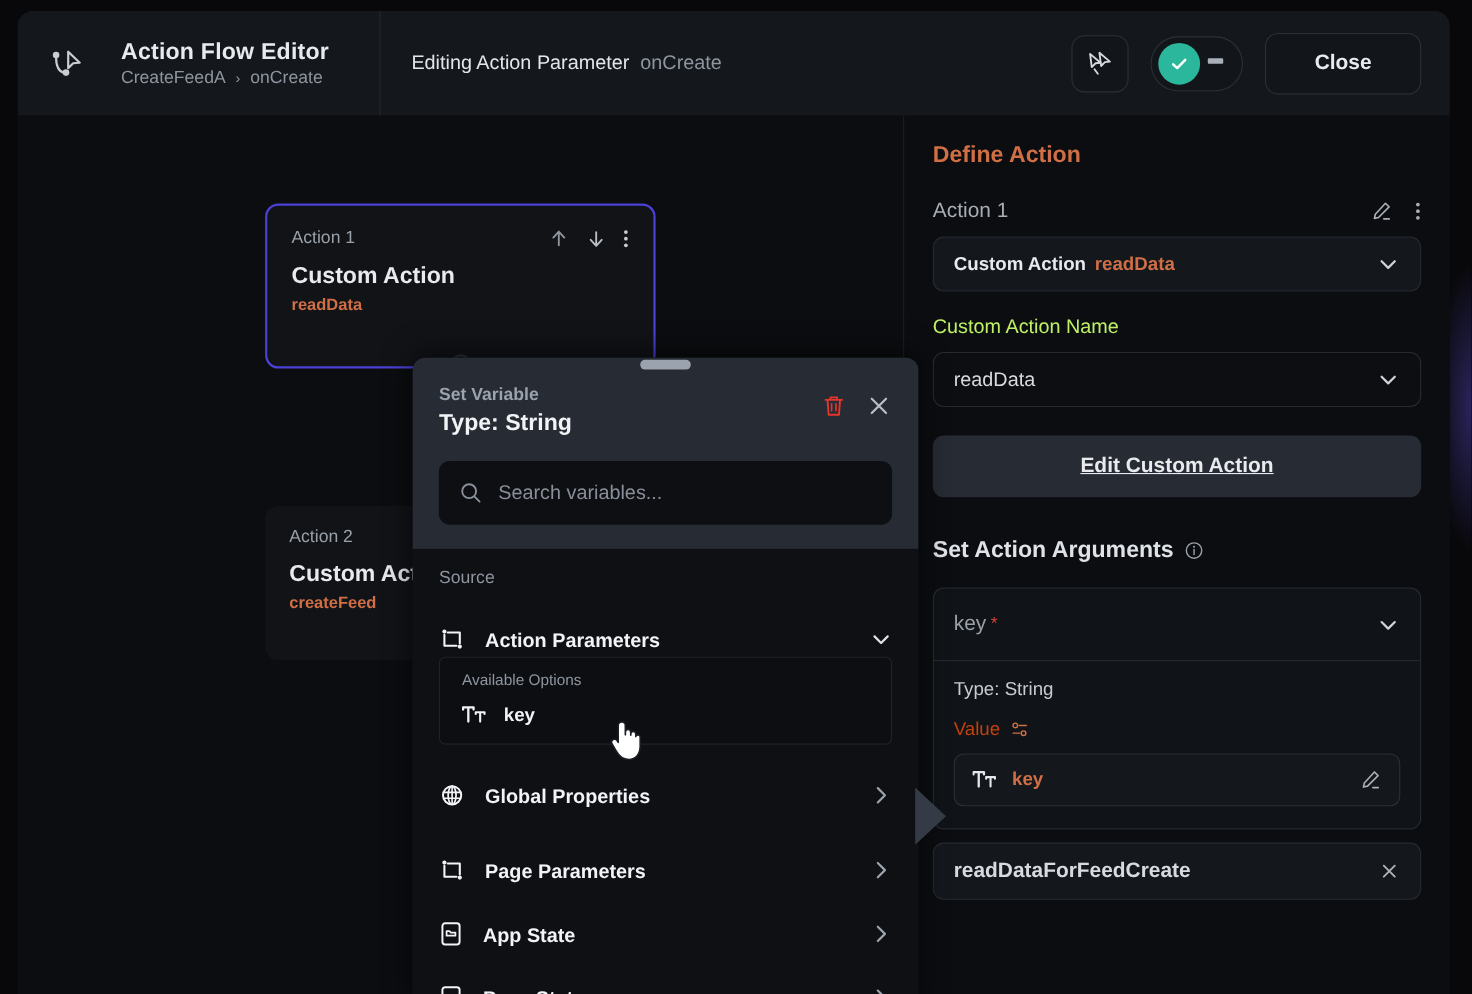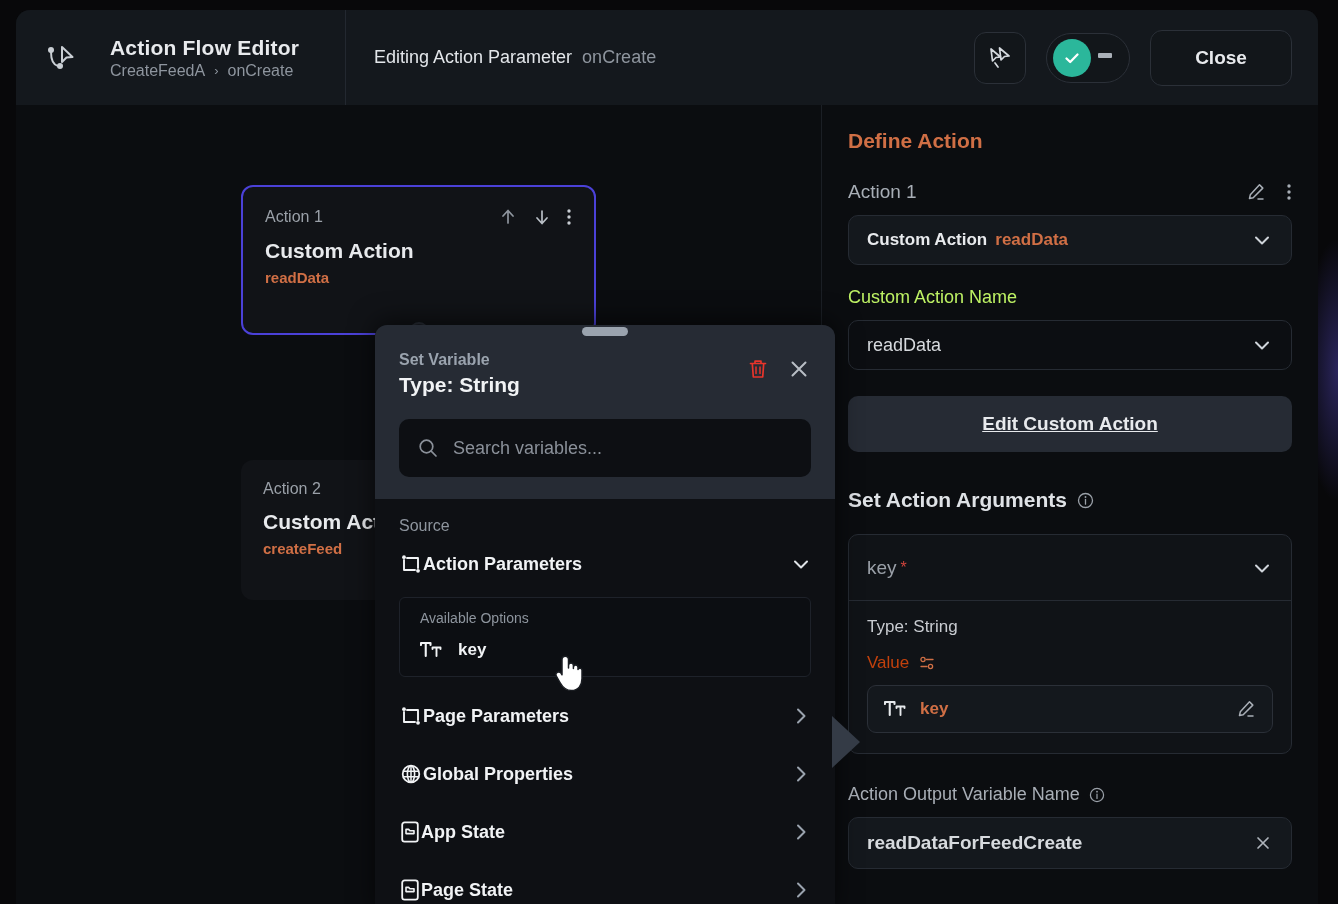--- a/index.html
+++ b/index.html
@@ -171,21 +171,21 @@
   .ph-tools { display: flex; align-items: center; gap: 18px; padding-top: 6px; }
   .search-box {
     margin-top: 22px; height: 58px; border-radius: 10px;
     background: #0d0f13;
     display: flex; align-items: center; gap: 14px; padding: 0 18px;
   }
   .search-ph { font-size: 18px; color: #8a9099; }
   .popup-body { padding: 18px 0 0 0; }
   .src-label { font-size: 16px; color: #8e959e; padding: 0 0 0 24px; }
   .src-item {
-    display: flex; align-items: center; 
+    display: flex; align-items: flex-end; gap: 18px;
     padding: 0 22px 0 24px; height: 58px; cursor: pointer;
   }
   .src-item-name { font-size: 18px; font-weight: bold; color: #f1f3f5; flex: 1; }
   .expanded-block {
     margin: 4px 24px 0 24px;
     border: 1px solid #1e222a;
     border-radius: 6px;
     background: #0c0e12;
     padding: 12px 0 10px 0;
   }
@@ -466,30 +466,20 @@
               <span>
                 <svg width="20" height="20" viewBox="0 0 20 20" fill="none">
                   <path d="M13.5 2.8 L16.8 6.1 L7.2 15.7 L3.5 16.5 L4.3 12.8 Z" stroke="#a8aeb6" stroke-width="1.5" fill="none" stroke-linejoin="round"></path>
                   <path d="M12 17 L17 17" stroke="#a8aeb6" stroke-width="1.5" stroke-linecap="round"></path>
                 </svg>
               </span>
             </div>
           </div>
         </div>
 
-        <div class="outvar-label">
-          <span>Action Output Variable Name</span>
-          <span>
-            <svg width="16" height="16" viewBox="0 0 17 17" fill="none">
-              <circle cx="8.5" cy="8.5" r="7" stroke="#9aa0a8" stroke-width="1.3" fill="none"></circle>
-              <circle cx="8.5" cy="5" r="0.95" fill="#9aa0a8"></circle>
-              <path d="M8.5 7.5 L8.5 12.2" stroke="#9aa0a8" stroke-width="1.3" stroke-linecap="round"></path>
-            </svg>
-          </span>
-        </div>
         <div class="outvar-box">
           <span class="outvar-val">readDataForFeedCreate</span>
           <span>
             <svg width="20" height="20" viewBox="0 0 20 20" fill="none">
               <path d="M5 5 L15 15 M15 5 L5 15" stroke="#aeb4bb" stroke-width="1.7" stroke-linecap="round"></path>
             </svg>
           </span>
         </div>
       </div>
     </div>
@@ -555,46 +545,46 @@
             <span>
               <svg width="22" height="20" viewBox="0 0 22 20" fill="none">
                 <path d="M1 5 L1 3 L10.5 3 L10.5 5 M5.75 3 L5.75 16" stroke="#f1f3f5" stroke-width="2.1" stroke-linecap="round" stroke-linejoin="round"></path>
                 <path d="M12.5 9 L12.5 7.5 L20.5 7.5 L20.5 9 M16.5 7.5 L16.5 16" stroke="#f1f3f5" stroke-width="1.9" stroke-linecap="round" stroke-linejoin="round"></path>
               </svg>
             </span>
             <span class="opt-name">key</span>
           </div>
         </div>
 
+        <div class="src-item">
+          <span>
+            <svg width="24" height="24" viewBox="0 0 24 24" fill="none">
+              <circle cx="12" cy="12" r="8.3" stroke="#f1f3f5" stroke-width="1.8" fill="none"></circle>
+              <ellipse cx="12" cy="12" rx="3.6" ry="8.3" stroke="#f1f3f5" stroke-width="1.6" fill="none"></ellipse>
+              <path d="M3.8 9.3 L20.2 9.3 M3.8 14.7 L20.2 14.7 M12 3.7 L12 20.3" stroke="#f1f3f5" stroke-width="1.5"></path>
+            </svg>
+          </span>
+          <span class="src-item-name">Global Properties</span>
+          <span>
+            <svg width="24" height="24" viewBox="0 0 24 24" fill="none">
+              <path d="M9 5.5 L15.5 12 L9 18.5" stroke="#9aa3ae" stroke-width="2" fill="none" stroke-linecap="round" stroke-linejoin="round"></path>
+            </svg>
+          </span>
+        </div>
+
         <div class="src-item" style="margin-top:10px;">
           <span>
             <svg width="24" height="24" viewBox="0 0 24 24" fill="none">
               <path d="M5 8 L5 18 L16 18" stroke="#f1f3f5" stroke-width="1.9" fill="none" stroke-linecap="round" stroke-linejoin="round"></path>
               <path d="M19 16 L19 6 L8 6" stroke="#f1f3f5" stroke-width="1.9" fill="none" stroke-linecap="round" stroke-linejoin="round"></path>
               <circle cx="5" cy="5.2" r="1.9" fill="#f1f3f5"></circle>
               <circle cx="19" cy="18.8" r="1.9" fill="#f1f3f5"></circle>
             </svg>
           </span>
           <span class="src-item-name">Page Parameters</span>
-          <span>
-            <svg width="24" height="24" viewBox="0 0 24 24" fill="none">
-              <path d="M9 5.5 L15.5 12 L9 18.5" stroke="#9aa3ae" stroke-width="2" fill="none" stroke-linecap="round" stroke-linejoin="round"></path>
-            </svg>
-          </span>
-        </div>
-
-        <div class="src-item">
-          <span>
-            <svg width="24" height="24" viewBox="0 0 24 24" fill="none">
-              <circle cx="12" cy="12" r="8.3" stroke="#f1f3f5" stroke-width="1.8" fill="none"></circle>
-              <ellipse cx="12" cy="12" rx="3.6" ry="8.3" stroke="#f1f3f5" stroke-width="1.6" fill="none"></ellipse>
-              <path d="M3.8 9.3 L20.2 9.3 M3.8 14.7 L20.2 14.7 M12 3.7 L12 20.3" stroke="#f1f3f5" stroke-width="1.5"></path>
-            </svg>
-          </span>
-          <span class="src-item-name">Global Properties</span>
           <span>
             <svg width="24" height="24" viewBox="0 0 24 24" fill="none">
               <path d="M9 5.5 L15.5 12 L9 18.5" stroke="#9aa3ae" stroke-width="2" fill="none" stroke-linecap="round" stroke-linejoin="round"></path>
             </svg>
           </span>
         </div>
 
         <div class="src-item">
           <span>
             <svg width="22" height="24" viewBox="0 0 22 24" fill="none">

